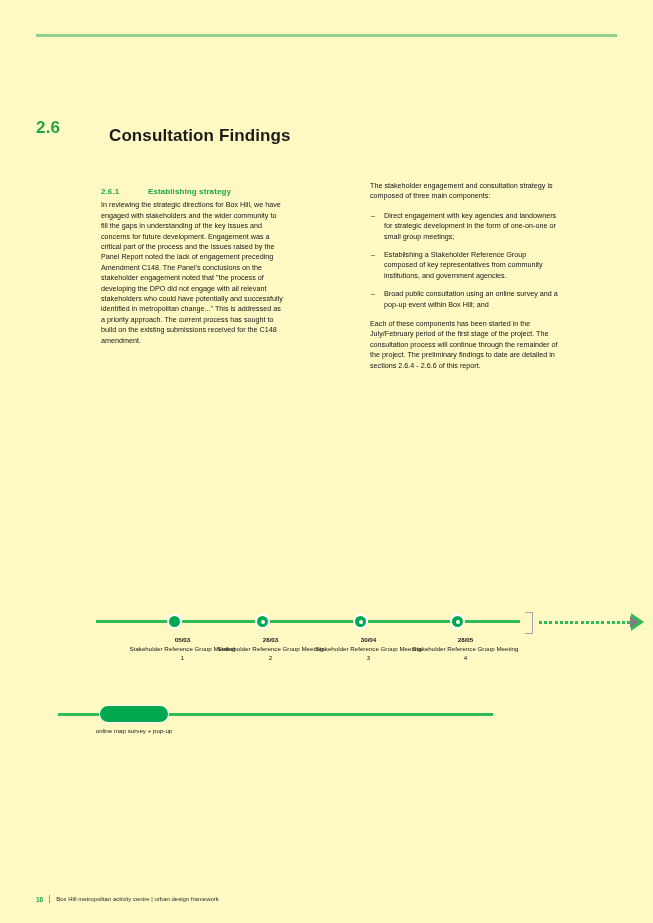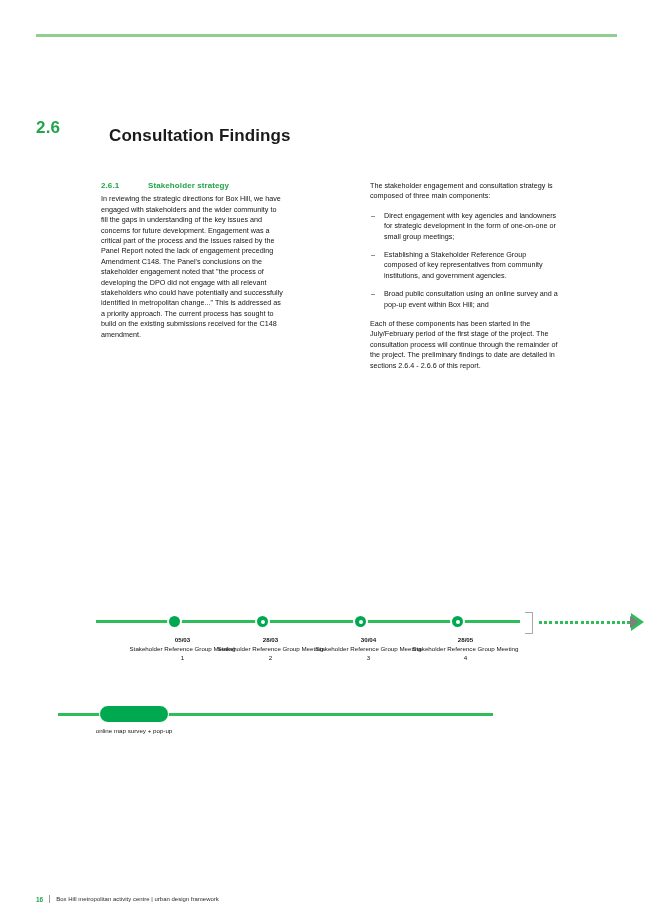--- a/index.html
+++ b/index.html
@@ -13,21 +13,21 @@
     height: 923px;
     position: relative;
     overflow: hidden;
     font-family: "Liberation Sans", sans-serif;
     color: #1f1f1f;
   }
 
   .page {
     position: absolute;
     inset: 0;
-    background: #ffffff;
+    background: #fef9c3;
     text-decoration: underline;
   }
 
   
   .top-rule {
     position: absolute;
     left: 36px;
     top: 34px;
     width: 581px;
     height: 3px;
@@ -73,21 +73,21 @@
   .col-left  { left: 101px; top: 181px; width: 184px; }
   .col-right { left: 370px; top: 181px; width: 195px; }
 
   .sub-head {
     margin: 0 0 3px 0;
     font-size: 8px;
     font-weight: bold;
     color: #22a44a;
     letter-spacing: .1px;
   }
-  .sub-head .sub-num { display: inline-block; width: 47px; }
+  .sub-head .sub-num { display: inline-block; width: 47px; margin-top: 6px; }
 
   .col p { margin: 0 0 9px 0; }
   .col p:last-child { margin-bottom: 0; }
 
   ul.bullets {
     list-style: none;
     margin: 0 4px 9px 0;
     padding: 0;
   }
   ul.bullets li {
@@ -258,21 +258,21 @@
 
   <div class="top-rule"></div>
 
   <div class="sec-head">
     <span class="sec-num">2.6</span>
     <span class="sec-title">Consultation Findings</span>
   </div>
 
   <div class="col col-left">
     <div class="sub-head">
-      <span class="sub-num">2.6.1</span><span>Stakeholder strategy</span>
+      <span class="sub-num">2.6.1</span><span>Establishing strategy</span>
     </div>
     <p>In reviewing the strategic directions for Box Hill, we have engaged with stakeholders and the wider community to fill the gaps in understanding of the key issues and concerns for future development. Engagement was a critical part of the process and the issues raised by the Panel Report noted the lack of engagement preceding Amendment C148. The Panel's conclusions on the stakeholder engagement noted that "the process of developing the DPO did not engage with all relevant stakeholders who could have potentially and successfully identified in metropolitan change..." This is addressed as a priority approach. The current process has sought to build on the existing submissions received for the C148 amendment.</p>
   </div>
 
   <div class="col col-right">
     <p>The stakeholder engagement and consultation strategy is composed of three main components:</p>
     <ul class="bullets">
       <li>Direct engagement with key agencies and landowners for strategic development in the form of one-on-one or small group meetings;</li>
       <li>Establishing a Stakeholder Reference Group composed of key representatives from community institutions, and government agencies.</li>
       <li>Broad public consultation using an online survey and a pop-up event within Box Hill; and</li>

